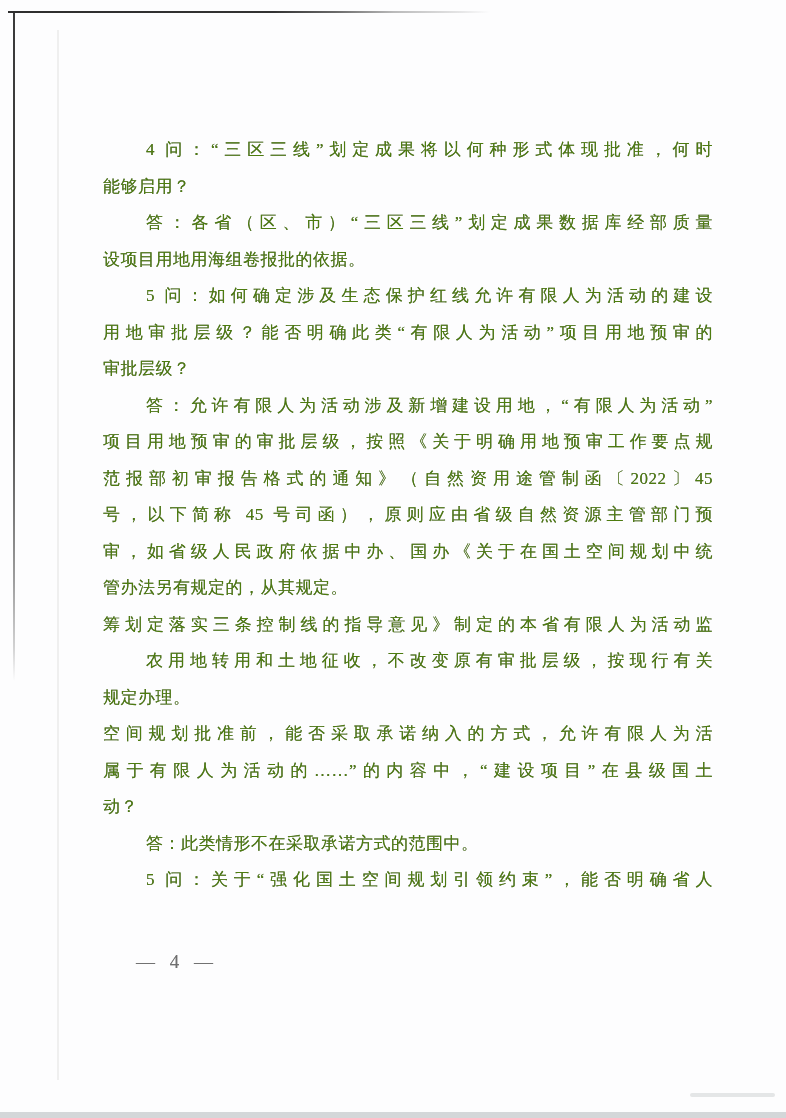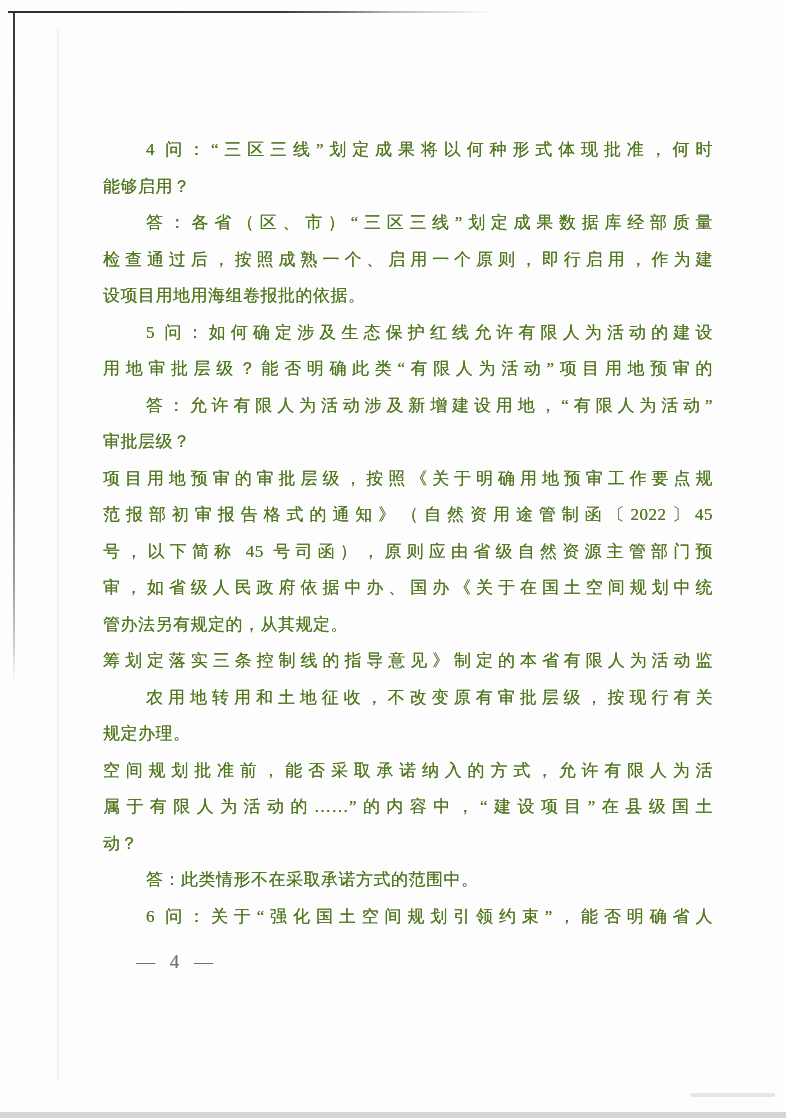--- a/index.html
+++ b/index.html
@@ -92,39 +92,38 @@
 <div class="page">
 
   <div class="top-line"></div>
   <div class="left-line"></div>
   <div class="faint-line"></div>
 
   <div class="content">
       <div class="line justify indent">4 问：“三区三线”划定成果将以何种形式体现批准，何时</div>
       <div class="line">能够启用？</div>
       <div class="line justify indent">答：各省（区、市）“三区三线”划定成果数据库经部质量</div>
-      <div class="line justify">检查通过后，按照成熟一个、启用一个原则，即行启用，作为建</div>
       <div class="line">设项目用地用海组卷报批的依据。</div>
       <div class="line justify indent">5 问：如何确定涉及生态保护红线允许有限人为活动的建设</div>
       <div class="line justify">用地审批层级？能否明确此类“有限人为活动”项目用地预审的</div>
+      <div class="line">审批层级？</div>
       <div class="line justify indent">答：允许有限人为活动涉及新增建设用地，“有限人为活动”</div>
-      <div class="line">审批层级？</div>
       <div class="line justify">项目用地预审的审批层级，按照《关于明确用地预审工作要点规</div>
       <div class="line justify">范报部初审报告格式的通知》（自然资用途管制函〔2022〕45</div>
       <div class="line justify">号，以下简称 45 号司函），原则应由省级自然资源主管部门预</div>
       <div class="line justify">审，如省级人民政府依据中办、国办《关于在国土空间规划中统</div>
       <div class="line">管办法另有规定的，从其规定。</div>
       <div class="line justify">筹划定落实三条控制线的指导意见》制定的本省有限人为活动监</div>
       <div class="line justify indent">农用地转用和土地征收，不改变原有审批层级，按现行有关</div>
       <div class="line">规定办理。</div>
       <div class="line justify">空间规划批准前，能否采取承诺纳入的方式，允许有限人为活</div>
       <div class="line justify">属于有限人为活动的……”的内容中，“建设项目”在县级国土</div>
       <div class="line">动？</div>
       <div class="line indent">答：此类情形不在采取承诺方式的范围中。</div>
-      <div class="line justify indent">6 问：关于“强化国土空间规划引领约束”，能否明确省人</div>
+      <div class="line justify indent">5 问：关于“强化国土空间规划引领约束”，能否明确省人</div>
     </div>
 
   <div class="page-number">— 4 —</div>
 
   <div class="corner-smudge"></div>
   <div class="bottom-strip"></div>
 
 </div>
 
 </body></html>

